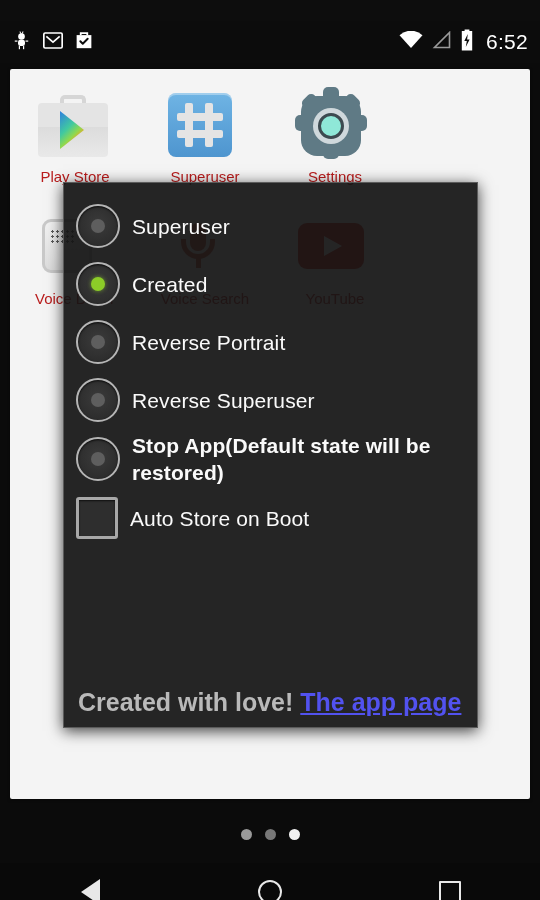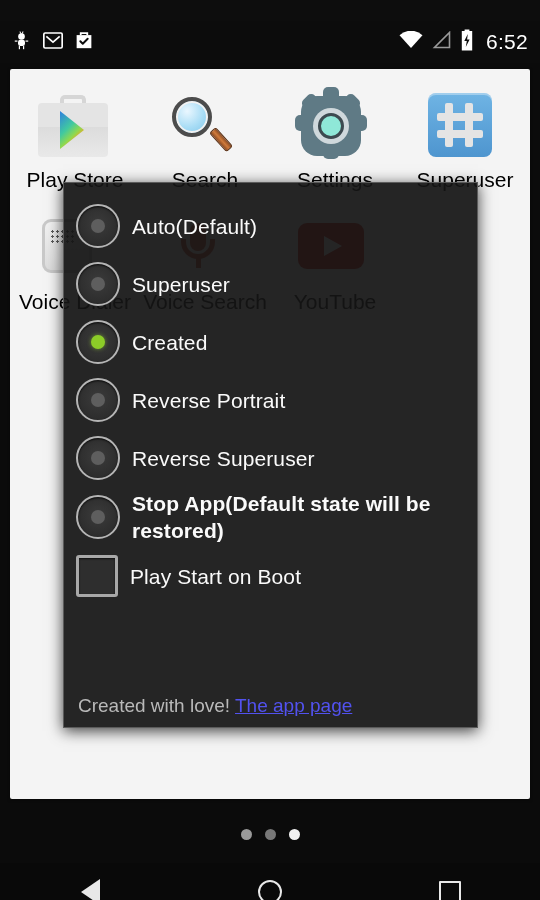--- a/index.html
+++ b/index.html
@@ -31,21 +31,21 @@
   }
   .app-grid { padding:10px 0 0 0; }
   .app-row { display:flex; }
   .app-cell {
     width:130px; height:122px;
     display:flex; flex-direction:column; align-items:center;
     padding-top:8px;
   }
   .app-ico { width:74px; height:74px; position:relative; }
   .app-label {
-    margin-top:7px; font-size:21px; color:#000000;
+    margin-top:7px; font-size:15px; color:#b91c1c;
     text-align:right; white-space:nowrap;
   }
 
   
   .ico-play { width:70px; height:62px; margin-top:8px; position:relative; }
   .ps-bag {
     position:absolute; left:0; top:8px; width:70px; height:54px;
     background:linear-gradient(#e4e4e4 0%,#e4e4e4 45%,#dcdcdc 45%,#e9e9e9 100%);
     border-radius:4px;
   }
@@ -180,21 +180,21 @@
     letter-spacing:0.1px;
   }
   .chk-row { display:flex; align-items:center; padding:8px 16px 8px 12px; min-height:56px; }
   .checkbox {
     width:42px; height:42px; flex:0 0 42px; margin-right:12px;
     background:#2e2e2e; border:3px solid #a8a8a8; border-radius:3px;
     box-shadow:inset 0 1px 2px rgba(0,0,0,.7);
   }
   .footer {
     position:absolute; left:0; bottom:10px; width:100%;
-    padding:0 14px; font-size:19px; color:#b9b9b9;
+    padding:0 14px; font-size:25px; color:#b9b9b9;font-weight:bold;
   }
   .footer a {
     color:#5252ef; text-decoration:underline; cursor:pointer;
   }
 
   
   .dots {
     position:absolute; left:0; top:808px; width:540px;
     display:flex; justify-content:center; gap:13px;
   }
@@ -279,57 +279,48 @@
           <div class="app-ico">
             <div class="ico-play">
               <div class="ps-handle"></div>
               <div class="ps-bag"></div>
               <div class="ps-tri2"></div>
             </div>
           </div>
           <div class="app-label">Play Store</div>
         </div>
 
-        <div class="app-cell">
-          <div class="app-ico">
-            <div class="ico-search">
-              <div class="mg-handle"></div>
-              <div class="mg-lens"></div>
-            </div>
-          </div>
-          <div class="app-label">Search</div>
+
+        <div class="app-cell">
+          <div class="app-ico">
+            <div class="ico-su">
+              <div class="su-tile"></div>
+              <div class="su-bar" style="left:17px;top:10px;width:8px;height:44px;"></div>
+              <div class="su-bar" style="left:37px;top:10px;width:8px;height:44px;"></div>
+              <div class="su-bar" style="left:9px;top:20px;width:46px;height:8px;"></div>
+              <div class="su-bar" style="left:9px;top:37px;width:46px;height:8px;"></div>
+            </div>
+          </div>
+          <div class="app-label">Superuser</div>
         </div>
 
         <div class="app-cell">
           <div class="app-ico">
             <div class="ico-gear">
               <div class="gear-sp"></div>
               <div class="gear-sp r45"></div>
               <div class="gear-sp r90"></div>
               <div class="gear-sp r135"></div>
               <div class="gear-body"></div>
               <div class="gear-hole"></div>
               <div class="gear-hole2"></div>
             </div>
           </div>
           <div class="app-label">Settings</div>
         </div>
-
-        <div class="app-cell">
-          <div class="app-ico">
-            <div class="ico-su">
-              <div class="su-tile"></div>
-              <div class="su-bar" style="left:17px;top:10px;width:8px;height:44px;"></div>
-              <div class="su-bar" style="left:37px;top:10px;width:8px;height:44px;"></div>
-              <div class="su-bar" style="left:9px;top:20px;width:46px;height:8px;"></div>
-              <div class="su-bar" style="left:9px;top:37px;width:46px;height:8px;"></div>
-            </div>
-          </div>
-          <div class="app-label">Superuser</div>
-        </div>
       </div>
 
       <div class="app-row">
         <div class="app-cell">
           <div class="app-ico">
             <div class="ico-vd">
               <div class="vd-body"></div>
               <div class="vd-dots"></div>
             </div>
           </div>
@@ -357,65 +348,59 @@
           <div class="app-label">YouTube</div>
         </div>
 
         <div class="app-cell"></div>
       </div>
     </div>
   </div>
 
   <div class="dialog">
 
+
     <div class="opt-row">
       <div class="radio">
           <div class="dot"></div>
         </div>
-      <div class="opt-label">Auto(Default)</div>
+      <div class="opt-label">Superuser</div>
+    </div>
+
+    <div class="opt-row">
+      <div class="radio sel">
+          <div class="dot"></div>
+        </div>
+      <div class="opt-label">Created</div>
     </div>
 
     <div class="opt-row">
       <div class="radio">
           <div class="dot"></div>
         </div>
-      <div class="opt-label">Superuser</div>
-    </div>
-
-    <div class="opt-row">
-      <div class="radio sel">
-          <div class="dot"></div>
-        </div>
-      <div class="opt-label">Created</div>
+      <div class="opt-label">Reverse Portrait</div>
     </div>
 
     <div class="opt-row">
       <div class="radio">
           <div class="dot"></div>
         </div>
-      <div class="opt-label">Reverse Portrait</div>
+      <div class="opt-label">Reverse Superuser</div>
     </div>
 
     <div class="opt-row">
       <div class="radio">
           <div class="dot"></div>
         </div>
-      <div class="opt-label">Reverse Superuser</div>
-    </div>
-
-    <div class="opt-row">
-      <div class="radio">
-          <div class="dot"></div>
-        </div>
       <div class="opt-label" style="max-width:320px;font-weight:bold;">Stop App(Default state will be restored)</div>
     </div>
 
     <div class="chk-row">
       <div class="checkbox"></div>
-      <div class="opt-label">Play Start on Boot</div>
+      <div class="opt-label">Auto Store on Boot</div>
     </div>
 
     <div class="footer">
       <span>Created with love!</span>
       <a>The app page</a>
     </div>
   </div>
 
   <div class="dots">
     <div class="dot-i" style="background:#9a9a9a;"></div>

